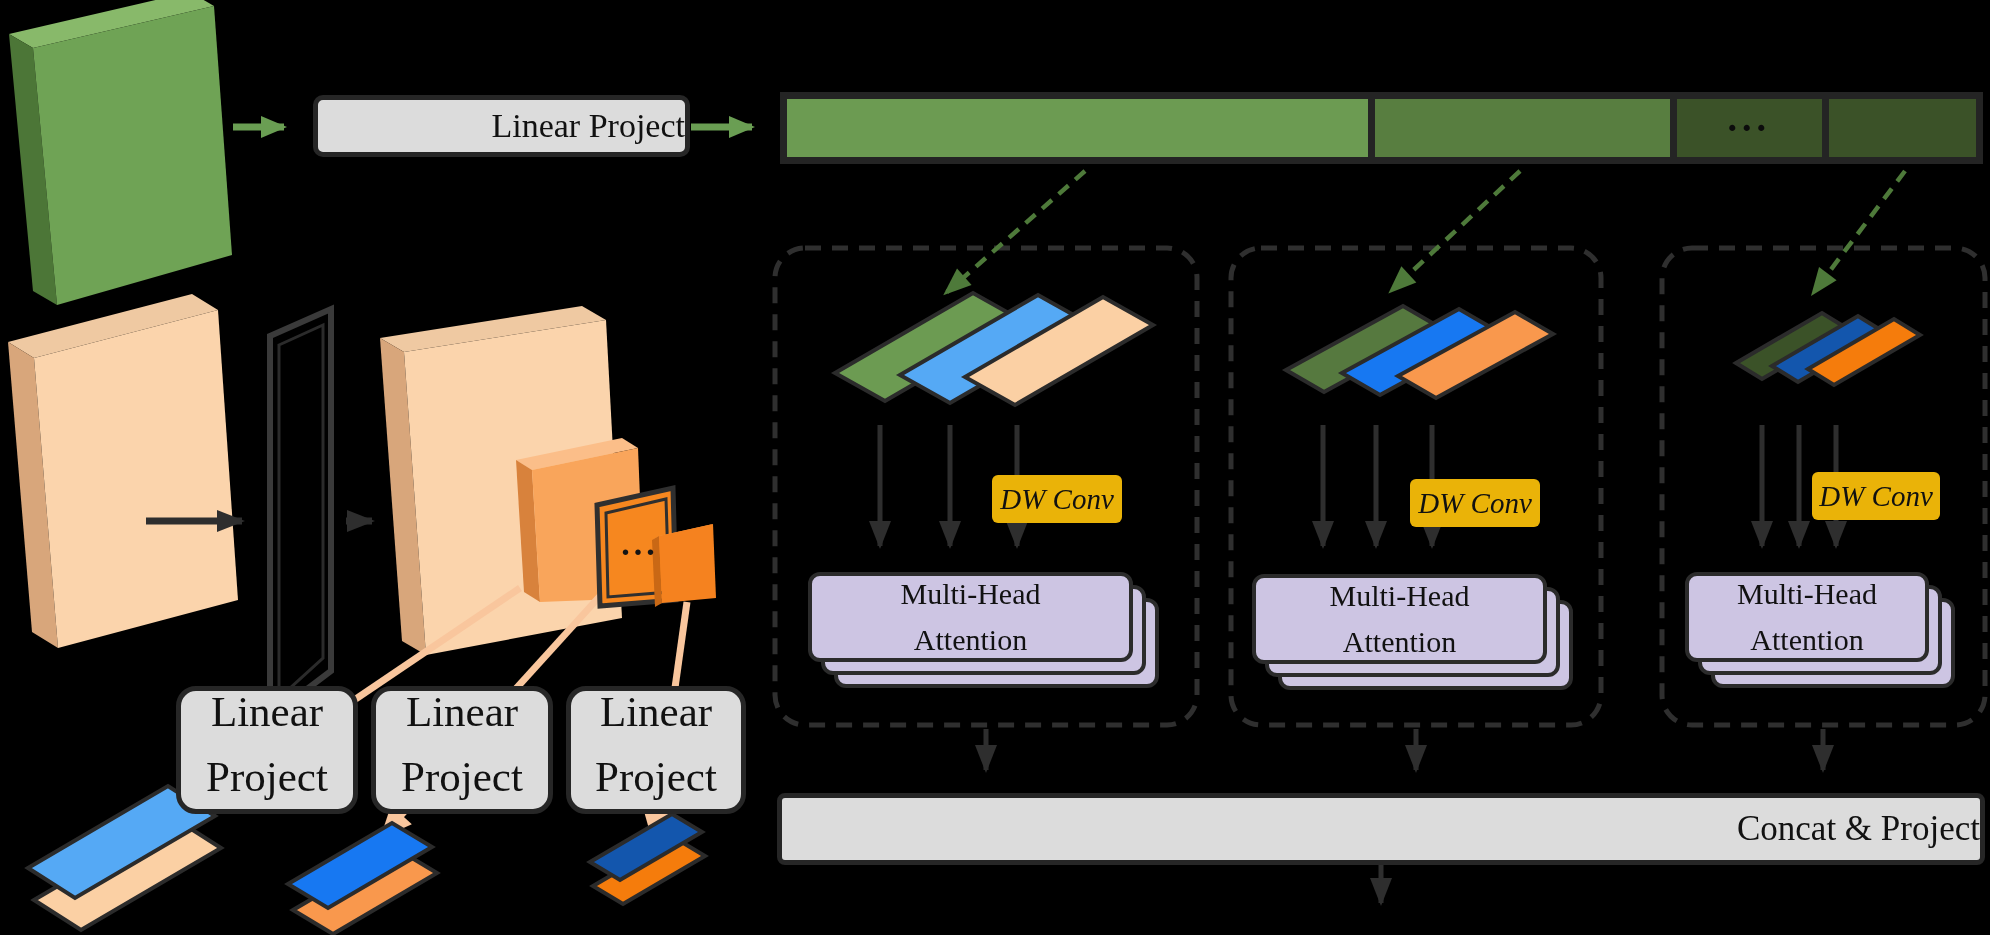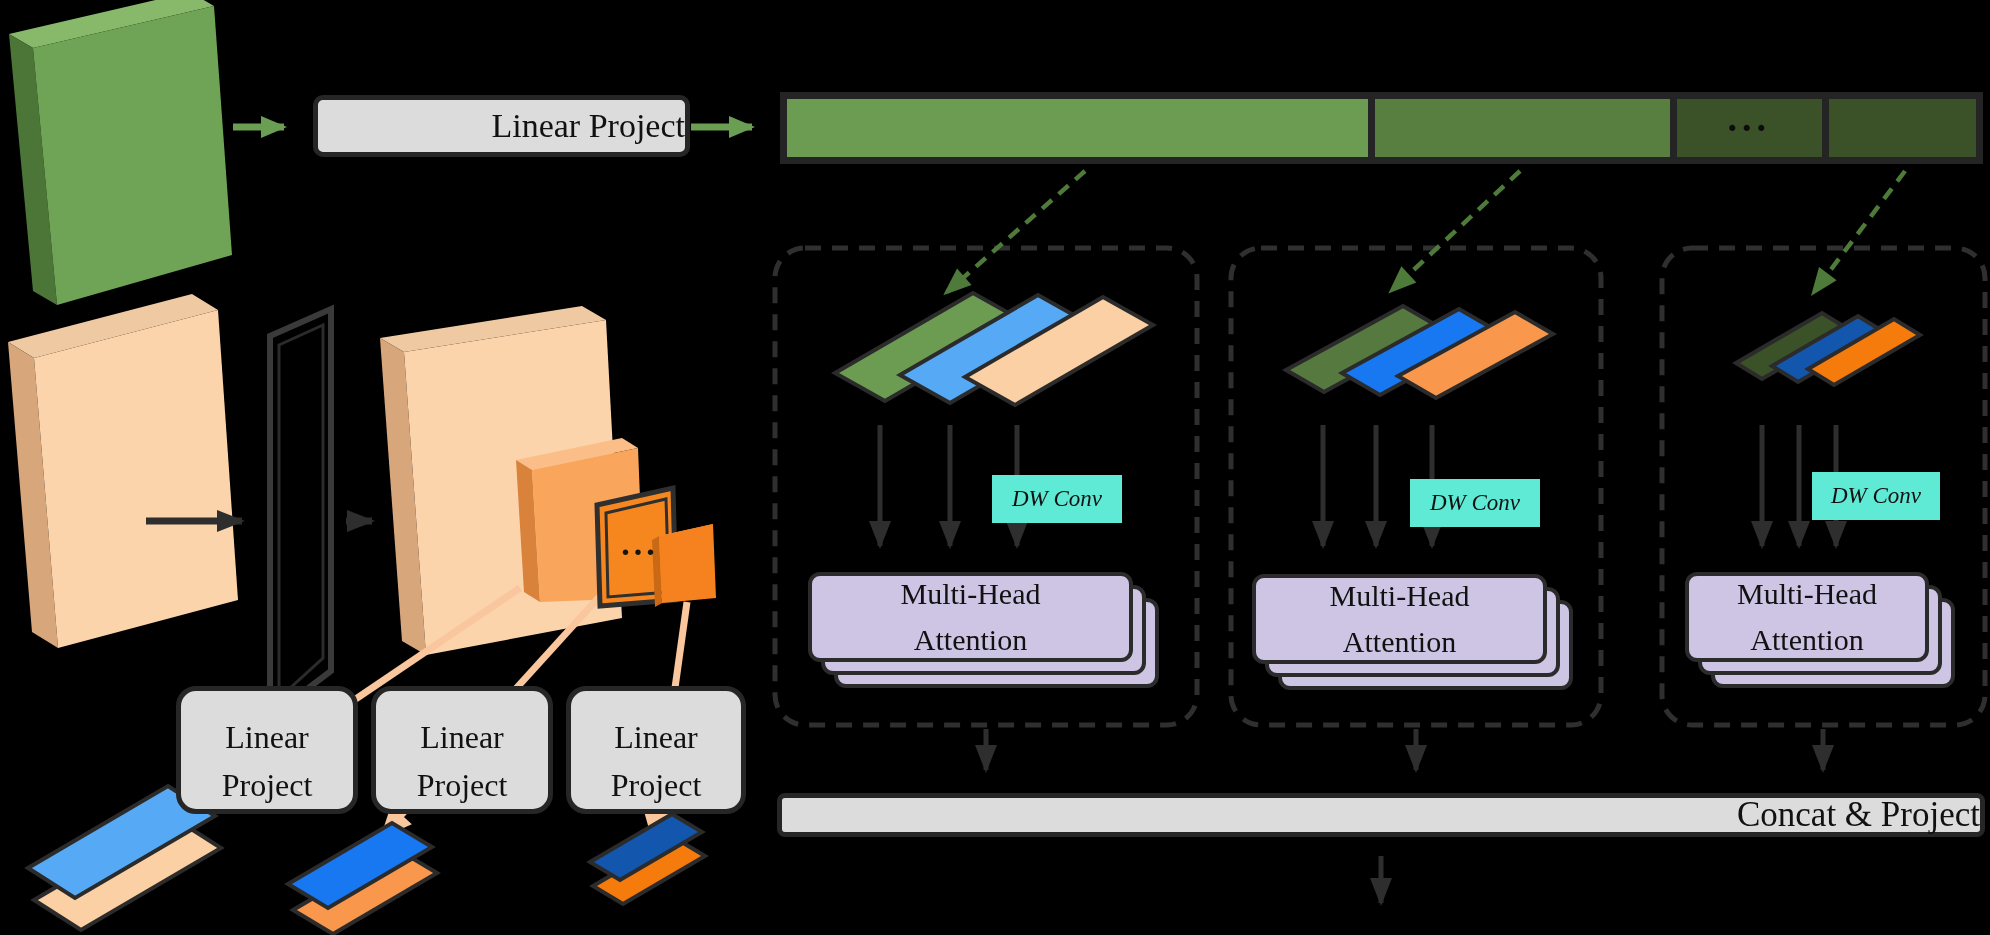--- a/index.html
+++ b/index.html
@@ -17,45 +17,45 @@
   .tk1{flex:592 0 0;background:#6C9B52;}
   .tk2{flex:300 0 0;background:#587E40;}
   .tk3{flex:148 0 0;background:#3B5228;display:flex;align-items:center;justify-content:center;}
   .tk4{flex:150 0 0;background:#3B5228;}
   .bar-dots{font-size:38px;font-weight:bold;letter-spacing:5px;line-height:1;color:#0c0c0c;
             transform:translateY(-10px);}
   
   .pyr-dots{left:614px;top:534px;width:52px;height:32px;font-size:34px;font-weight:bold;
             letter-spacing:4px;color:#141414;line-height:1;transform:translateY(-6px);}
   
-  .dw{background:#5eead4;font-style:italic;font-size:23px;}
+  .dw{background:#eab308;font-style:italic;font-size:29px;border-radius:6px;}
   .dw1{left:992px;top:475px;width:130px;height:48px;}
   .dw2{left:1410px;top:479px;width:130px;height:48px;}
   .dw3{left:1812px;top:472px;width:128px;height:48px;}
   
   .mha{position:absolute;z-index:2;}
   .mha .mlayer{position:absolute;background:#CDC5E3;border:4px solid #2b2b2b;border-radius:12px;
                box-sizing:border-box;}
   .mha .l3{left:26px;top:26px;}
   .mha .l2{left:13px;top:13px;}
   .mha .main{left:0;top:0;display:flex;flex-direction:column;align-items:center;
              justify-content:center;font-size:30px;line-height:1.2;gap:10px;}
   .mha1{left:808px;top:572px;width:351px;height:116px;}
   .mha1 .mlayer{width:325px;height:90px;}
   .mha2{left:1252px;top:574px;width:321px;height:116px;}
   .mha2 .mlayer{width:295px;height:90px;}
   .mha3{left:1685px;top:572px;width:270px;height:116px;}
   .mha3 .mlayer{width:244px;height:90px;}
   
-  .lp{flex-direction:column;font-size:32px;line-height:1.5;border-radius:20px;}
+  .lp{flex-direction:column;font-size:43px;line-height:1.5;border-radius:20px;}
   .lp1{left:176px;top:686px;width:182px;height:128px;}
   .lp2{left:371px;top:686px;width:182px;height:128px;}
   .lp3{left:566px;top:686px;width:180px;height:128px;}
   
-  .concat{left:777px;top:793px;width:1208px;height:44px;border-radius:8px;font-size:35px;}
+  .concat{left:777px;top:793px;width:1208px;height:72px;border-radius:8px;font-size:35px;}
 </style>
 </head>
 <body>
 
 <div class="canvas">
 
   <svg class="layer" width="1990" height="935" viewBox="0 0 1990 935">
     <defs>
       <marker id="mk-black" markerUnits="userSpaceOnUse" markerWidth="30" markerHeight="26" refX="26" refY="13" orient="auto">
           <path d="M1,2 L29,13 L1,24 Z" fill="#2e2e2e"></path>

